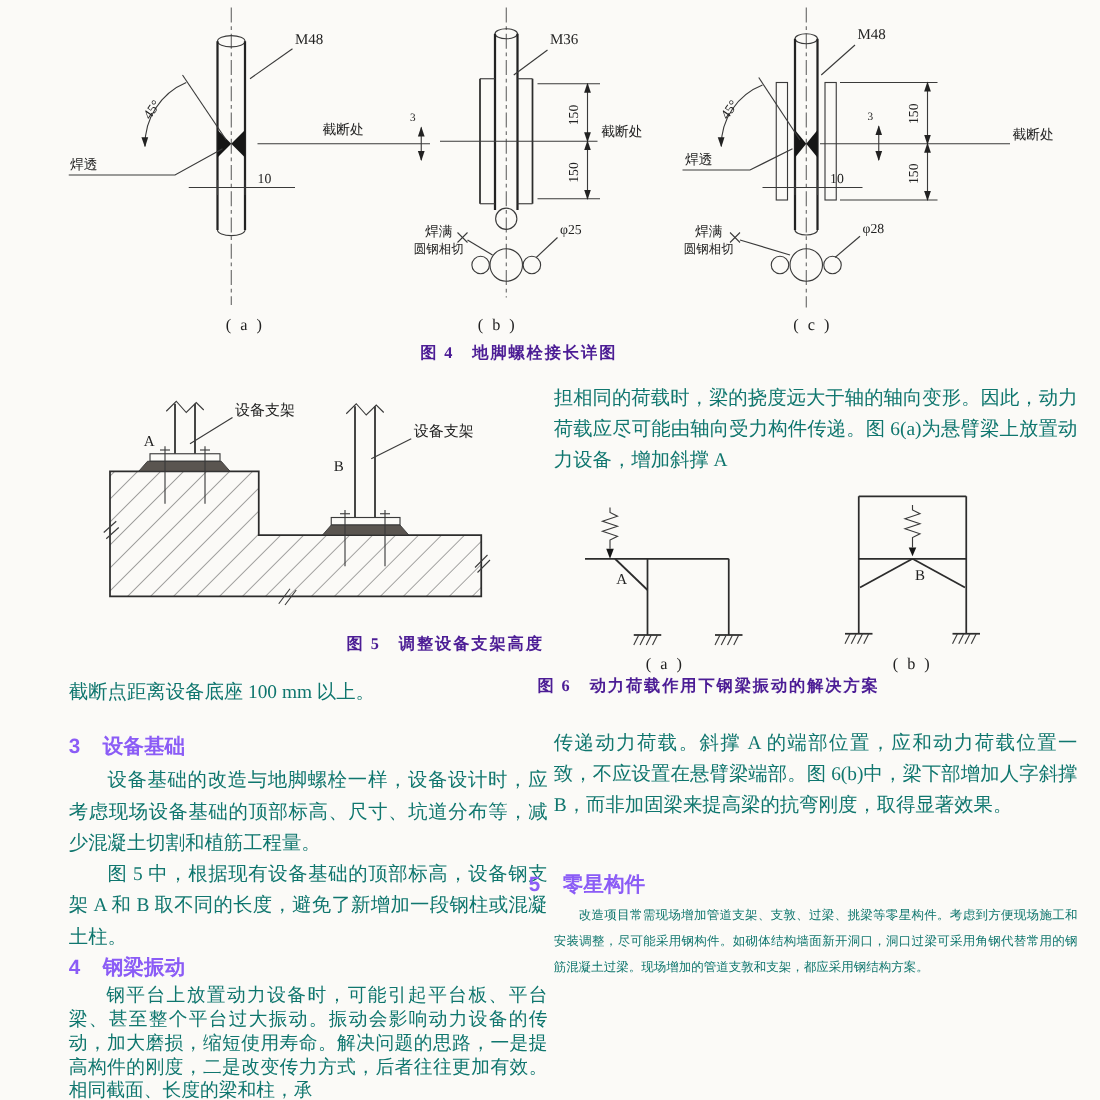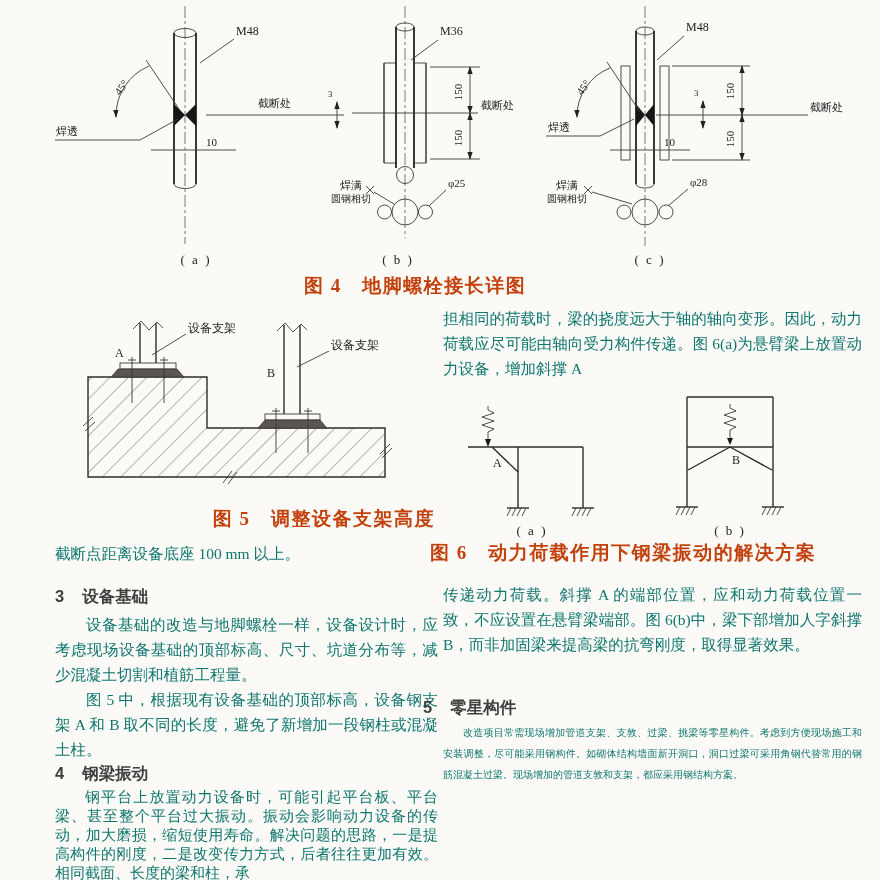--- a/index.html
+++ b/index.html
@@ -10,26 +10,26 @@
   svg text{font-family:"Liberation Serif","DejaVu Serif",serif;fill:#222;font-size:11px;}
   .thin{stroke:#3a3a3a;stroke-width:0.9;fill:none;}
   .med{stroke:#2c2c2c;stroke-width:1.4;fill:none;}
   .bolt{stroke:#222;stroke-width:1.8;fill:none;}
   .cl{stroke:#555;stroke-width:0.8;fill:none;stroke-dasharray:12 3 3 3;}
   .fill{fill:#161616;stroke:none;}
   .t9{font-size:9px;}
   .t10{font-size:10px;}
   .t12{font-size:12px;}
   .t13{font-size:13px;letter-spacing:2px;}
-  .cap{position:absolute;font-weight:bold;font-size:19px;letter-spacing:1.5px;color:#c2410c;}
+  .cap{position:absolute;font-weight:bold;font-size:13px;letter-spacing:1.5px;color:#4c1d95;}
   .txt{position:absolute;font-size:15.5px;line-height:25px;text-align:justify;color:#0f766e;}
   .txt p{margin:0;text-indent:2em;}
   .txt p.noind{text-indent:0;}
   .hd{position:absolute;font-family:"Liberation Sans","DejaVu Sans",sans-serif;
-      font-weight:bold;font-size:16.5px;color:#404040;}
+      font-weight:bold;font-size:16.5px;color:#8b5cf6;}
   .hd .num{margin-right:18px;}
   .tight{line-height:19px;font-size:15px;}
   .mid{line-height:21px;font-size:10px;}
 </style>
 </head>
 <body>
 
 <div class="page">
 
   <svg id="fig4" style="left:0;top:0" width="880" height="270" viewBox="0 0 880 270">

